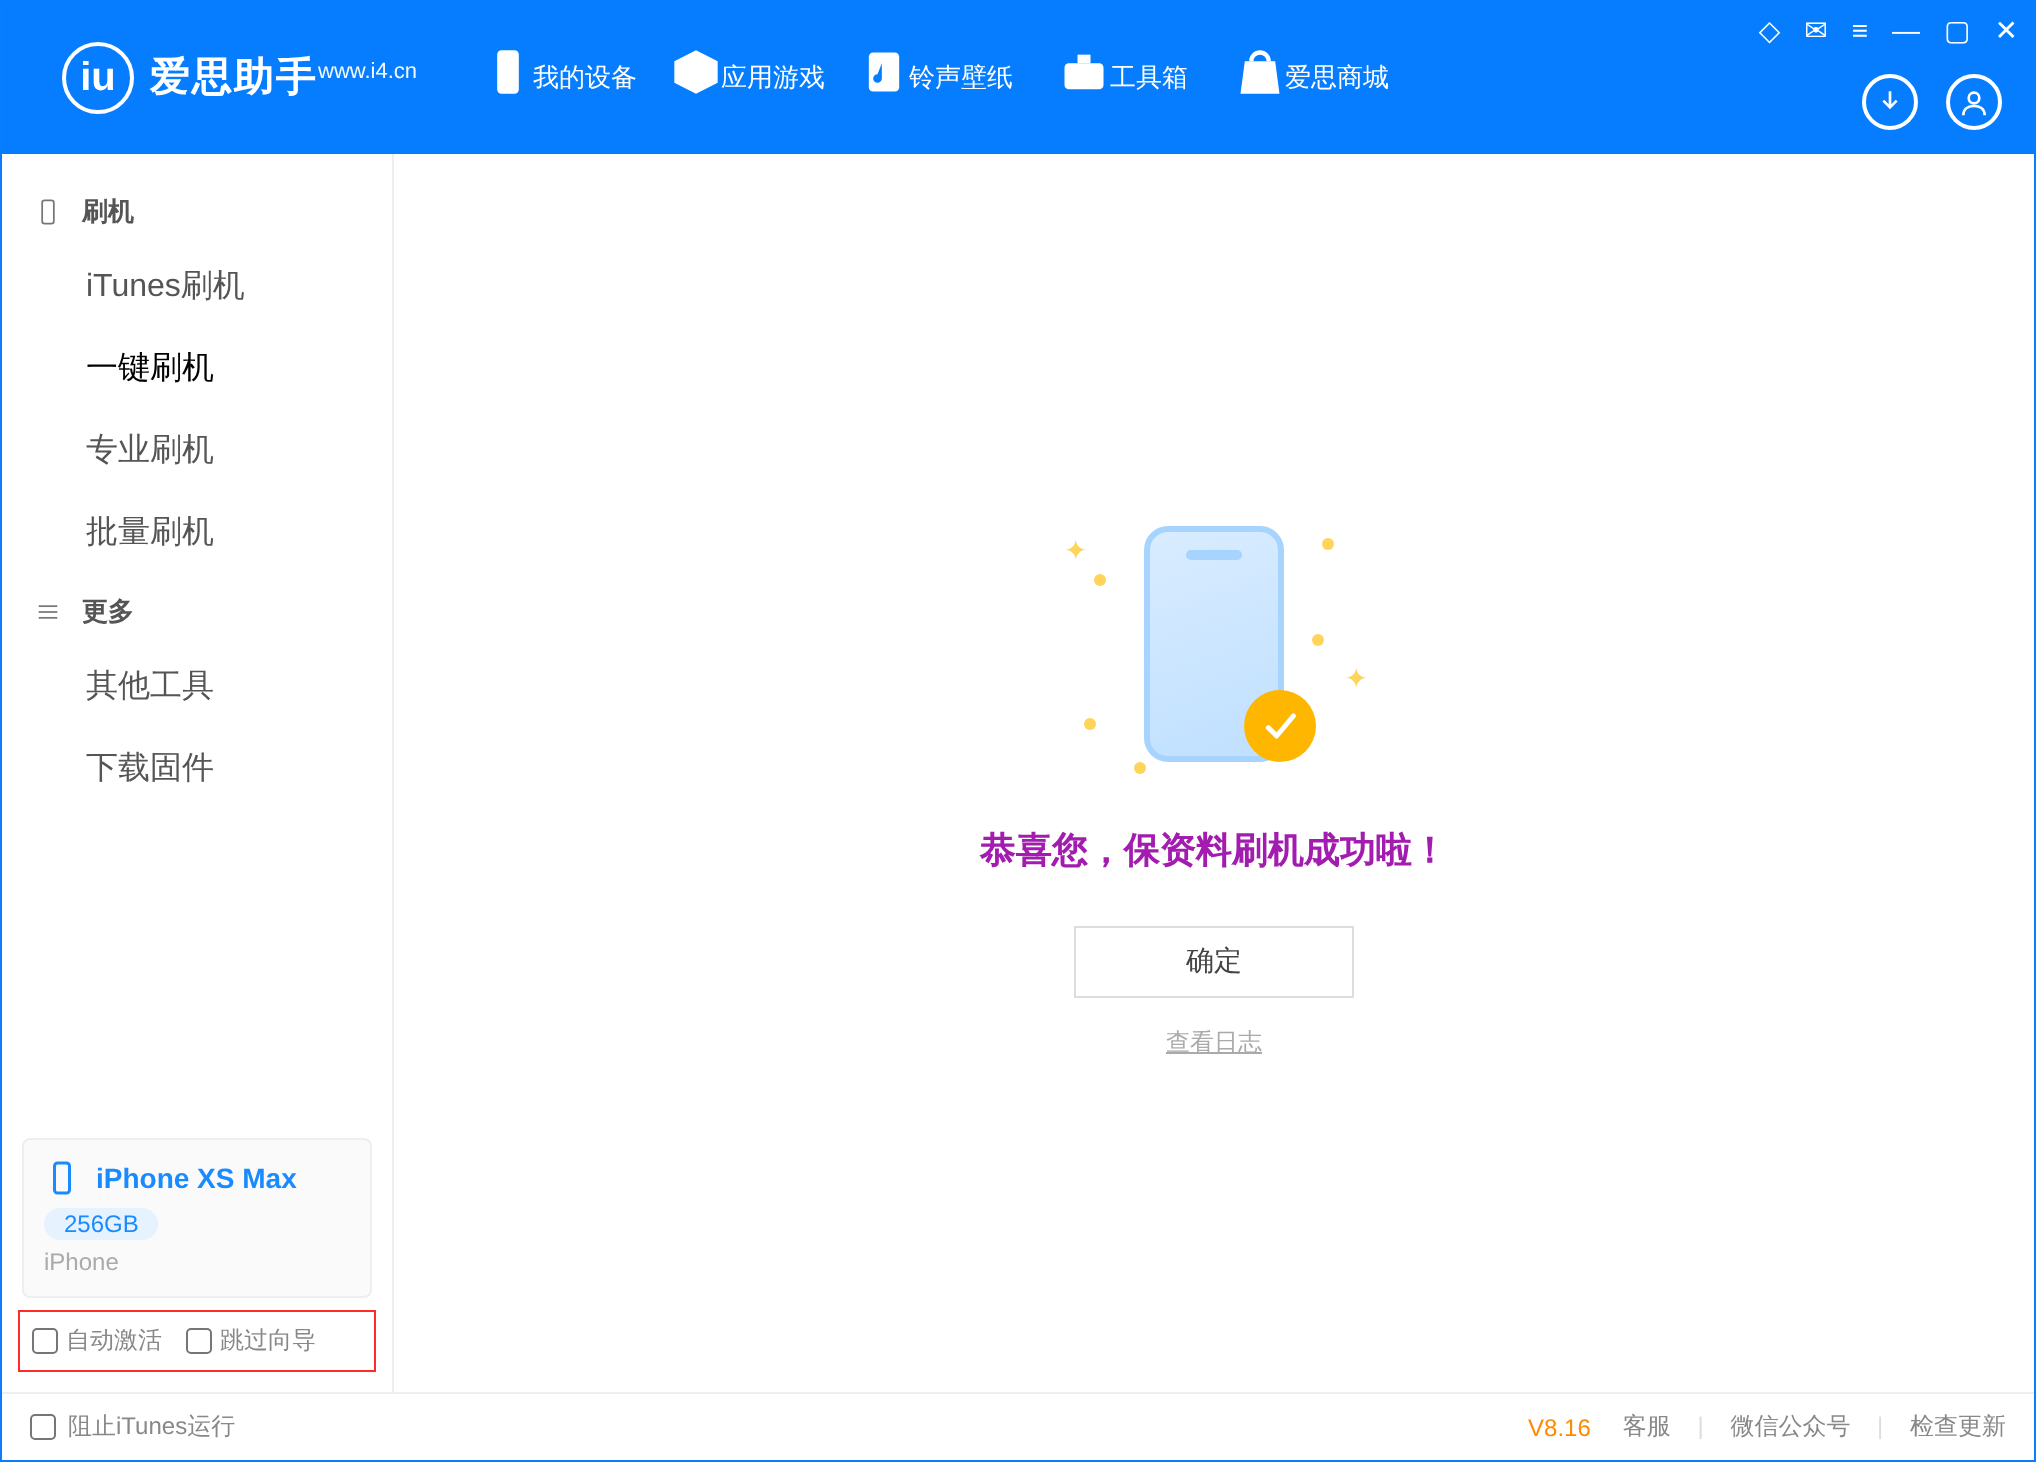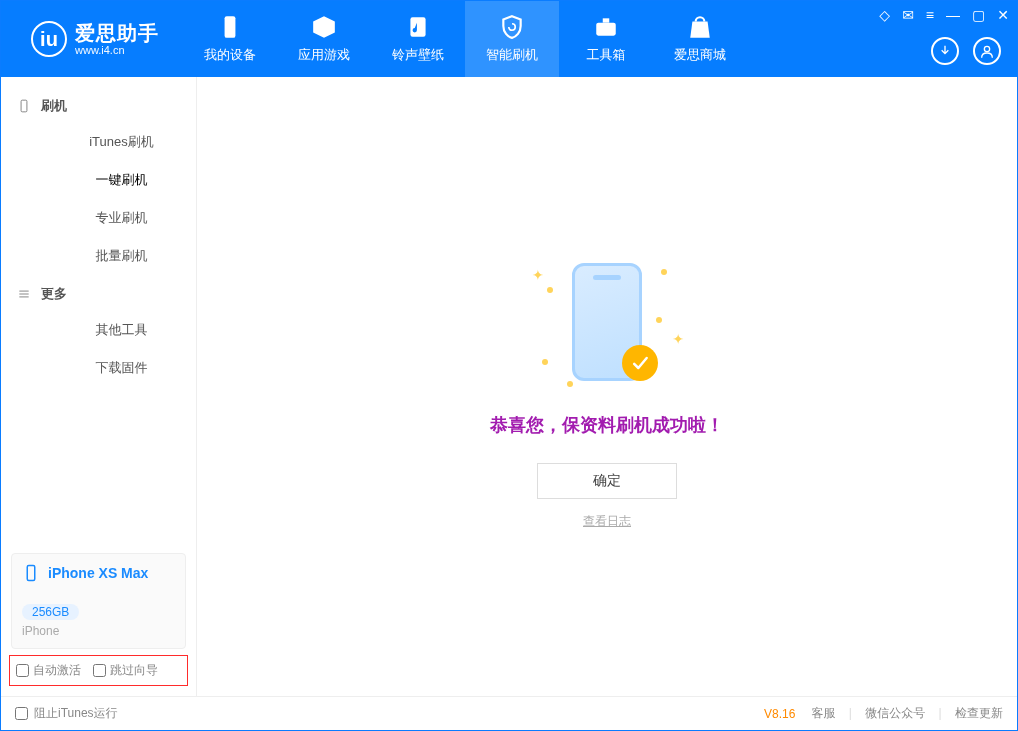--- a/index.html
+++ b/index.html
@@ -28,28 +28,28 @@
   display: flex; align-items: center;
   padding: 0 24px 0 30px;
 }
 .logo-badge {
   width: 36px; height: 36px; border-radius: 50%;
   border: 2.5px solid #fff;
   display: flex; align-items: center; justify-content: center;
   font-weight: 700; font-size: 20px;
   margin-right: 8px;
 }
-.logo-text { display:flex; flex-direction:column; line-height:1; }
+.logo-text { display:flex; flex-direction:row; line-height:1; }
 .logo-cn { font-size: 20px; font-weight: 600; letter-spacing: 1px; }
 .logo-en { font-size: 11px; opacity:.95; margin-top:2px; }
 
 .topnav { display: flex; height: 100%; }
 .topnav-item {
   width: 94px;
-  display:flex; flex-direction:column;
+  display:flex; flex-direction:row;
   align-items:center; justify-content: center;
   color:#fff; font-size:13px;
   cursor:pointer;
   background: transparent;
 }
 .topnav-item.active { background: #2f93ff; }
 .topnav-icon { width:26px; height:26px; margin-bottom:6px; fill:#fff; }
 
 .winctrl {
   position:absolute; right:8px; top:6px;
@@ -75,36 +75,36 @@
   display:flex; flex-direction:column;
 }
 .side-scroll { overflow:auto; flex:1; padding-top:10px; }
 .side-section-title {
   padding: 10px 16px 8px 16px;
   color: #555; font-size:13px; font-weight:600;
   display:flex; align-items:center;
 }
 .side-section-title svg { width:14px; height:14px; margin-right:10px; fill:none; stroke:#777; stroke-width:1.5; }
 .side-item {
-  padding: 10px 16px 10px 62px;
-  color:#555; font-size:13px; cursor:pointer;text-align:center;
+  padding: 10px 16px 10px 42px;
+  color:#555; font-size:16px; cursor:pointer;
 }
 .side-item.active { color:#000000; }
 
 .side-block {
   margin: 8px 10px; padding:10px 10px;
   border:1px solid #eee; border-radius:4px;
   display:flex; align-items:center; font-size:13px; color:#444;
   background:#fafafa;
 }
 .side-block .icon { width:20px; height:20px; margin-right:8px; }
 .device-block { margin:8px 10px 0; padding:10px; border:1px solid #eee; border-radius:4px; background:#fafafa;}
 .device-name { color:#1a8bff; font-weight:600; font-size:14px; display:flex; align-items:center;}
 .device-name .icon { width:18px; height:18px; margin-right:8px;}
-.device-cap { margin-top:22px; display:inline-block; color:#1a8bff; background:#e7f2ff; border-radius:10px; padding:1px 10px; font-size:12px;}
+.device-cap { margin-top:6px; display:inline-block; color:#1a8bff; background:#e7f2ff; border-radius:10px; padding:1px 10px; font-size:12px;}
 .device-type { color:#aaa; font-size:12px; margin-top:4px;}
 
 .side-options {
   margin:6px 8px 10px;
   border:1.5px solid #ff2b2b;
   padding:6px 6px;
   display:flex; align-items:center; gap:12px;
 }
 .side-options label { display:flex; align-items:center; gap:4px; color:#888; font-size:12px; cursor:pointer;}
 .side-options input[type=checkbox] { width:13px; height:13px; }
@@ -176,27 +176,20 @@
             <path d="M12 2 L22 7 L22 17 L12 22 L2 17 L2 7 Z"></path>
           </svg>
         <span>应用游戏</span>
       </div>
       <div class="topnav-item">
         <svg class="topnav-icon" viewBox="0 0 24 24">
             <rect x="5" y="3" width="14" height="18" rx="2"></rect>
             <path d="M11 8 L11 15 A2 2 0 1 1 9 13" fill="#067dff"></path>
           </svg>
         <span>铃声壁纸</span>
-      </div>
-      <div class="topnav-item active">
-        <svg class="topnav-icon" viewBox="0 0 24 24">
-            <path d="M12 2 L20 5 L20 11 C20 17 16 21 12 22 C8 21 4 17 4 11 L4 5 Z" fill="none" stroke="#fff" stroke-width="2"></path>
-            <path d="M9 12 A3 3 0 1 0 12 9" fill="none" stroke="#fff" stroke-width="1.5"></path>
-          </svg>
-        <span>智能刷机</span>
       </div>
       <div class="topnav-item">
         <svg class="topnav-icon" viewBox="0 0 24 24">
             <rect x="3" y="8" width="18" height="12" rx="2"></rect>
             <rect x="9" y="4" width="6" height="4"></rect>
           </svg>
         <span>工具箱</span>
       </div>
       <div class="topnav-item">
         <svg class="topnav-icon" viewBox="0 0 24 24">

